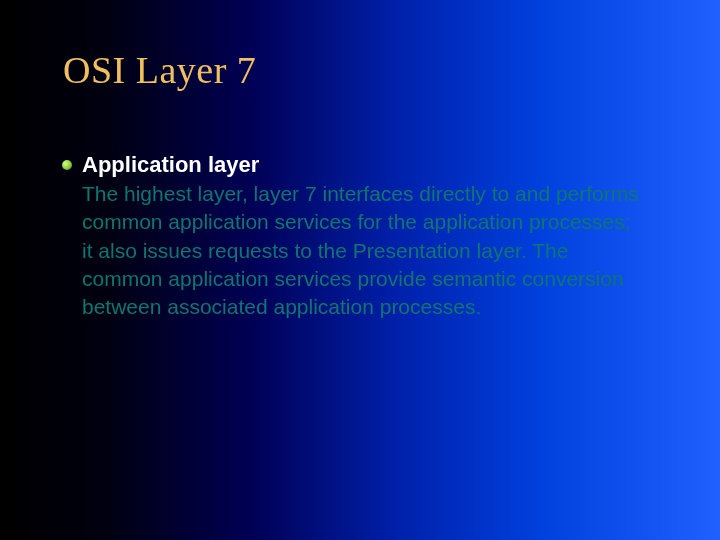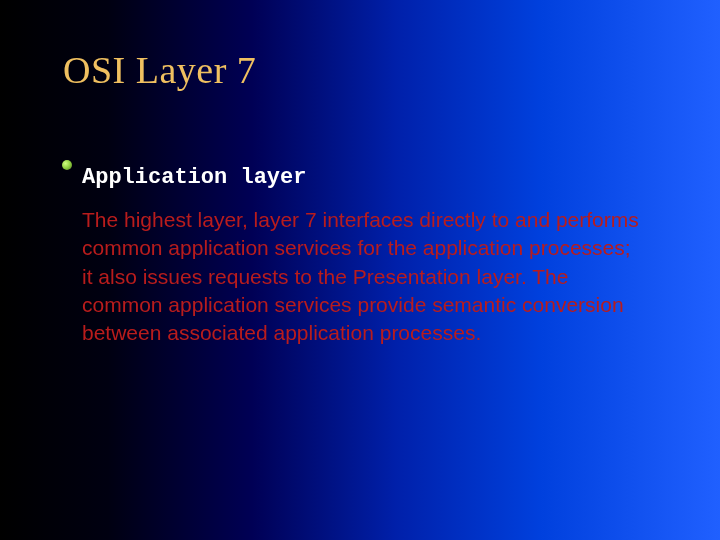--- a/index.html
+++ b/index.html
@@ -41,30 +41,29 @@
       height: 10px;
       border-radius: 50%;
       background: radial-gradient(circle at 35% 35%, #d0ff80, #8fd040 50%, #507020 100%);
       flex-shrink: 0;
       margin-top: 8px;
     }
     .subheading {
       color: #ffffff;
       font-size: 22px;
       font-weight: bold;
-      font-family: Liberation Mono, monospace;
-      margin-top: 13px;
+      font-family: Liberation Sans, sans-serif;
     }
     .body-text {
-      color: #b91c1c;
+      color: #0f766e;
       font-size: 21px;
       line-height: 1.35;
       font-family: Verdana, Geneva, sans-serif;
       margin-left: 20px;
-      margin-top: 16px;
+      margin-top: 2px;
     }
   </style>
 </head>
 <body>
 
 <h1 class="title">OSI Layer 7</h1>
 
 <div class="content">
   <div class="bullet-row">
     <span class="bullet"></span>

